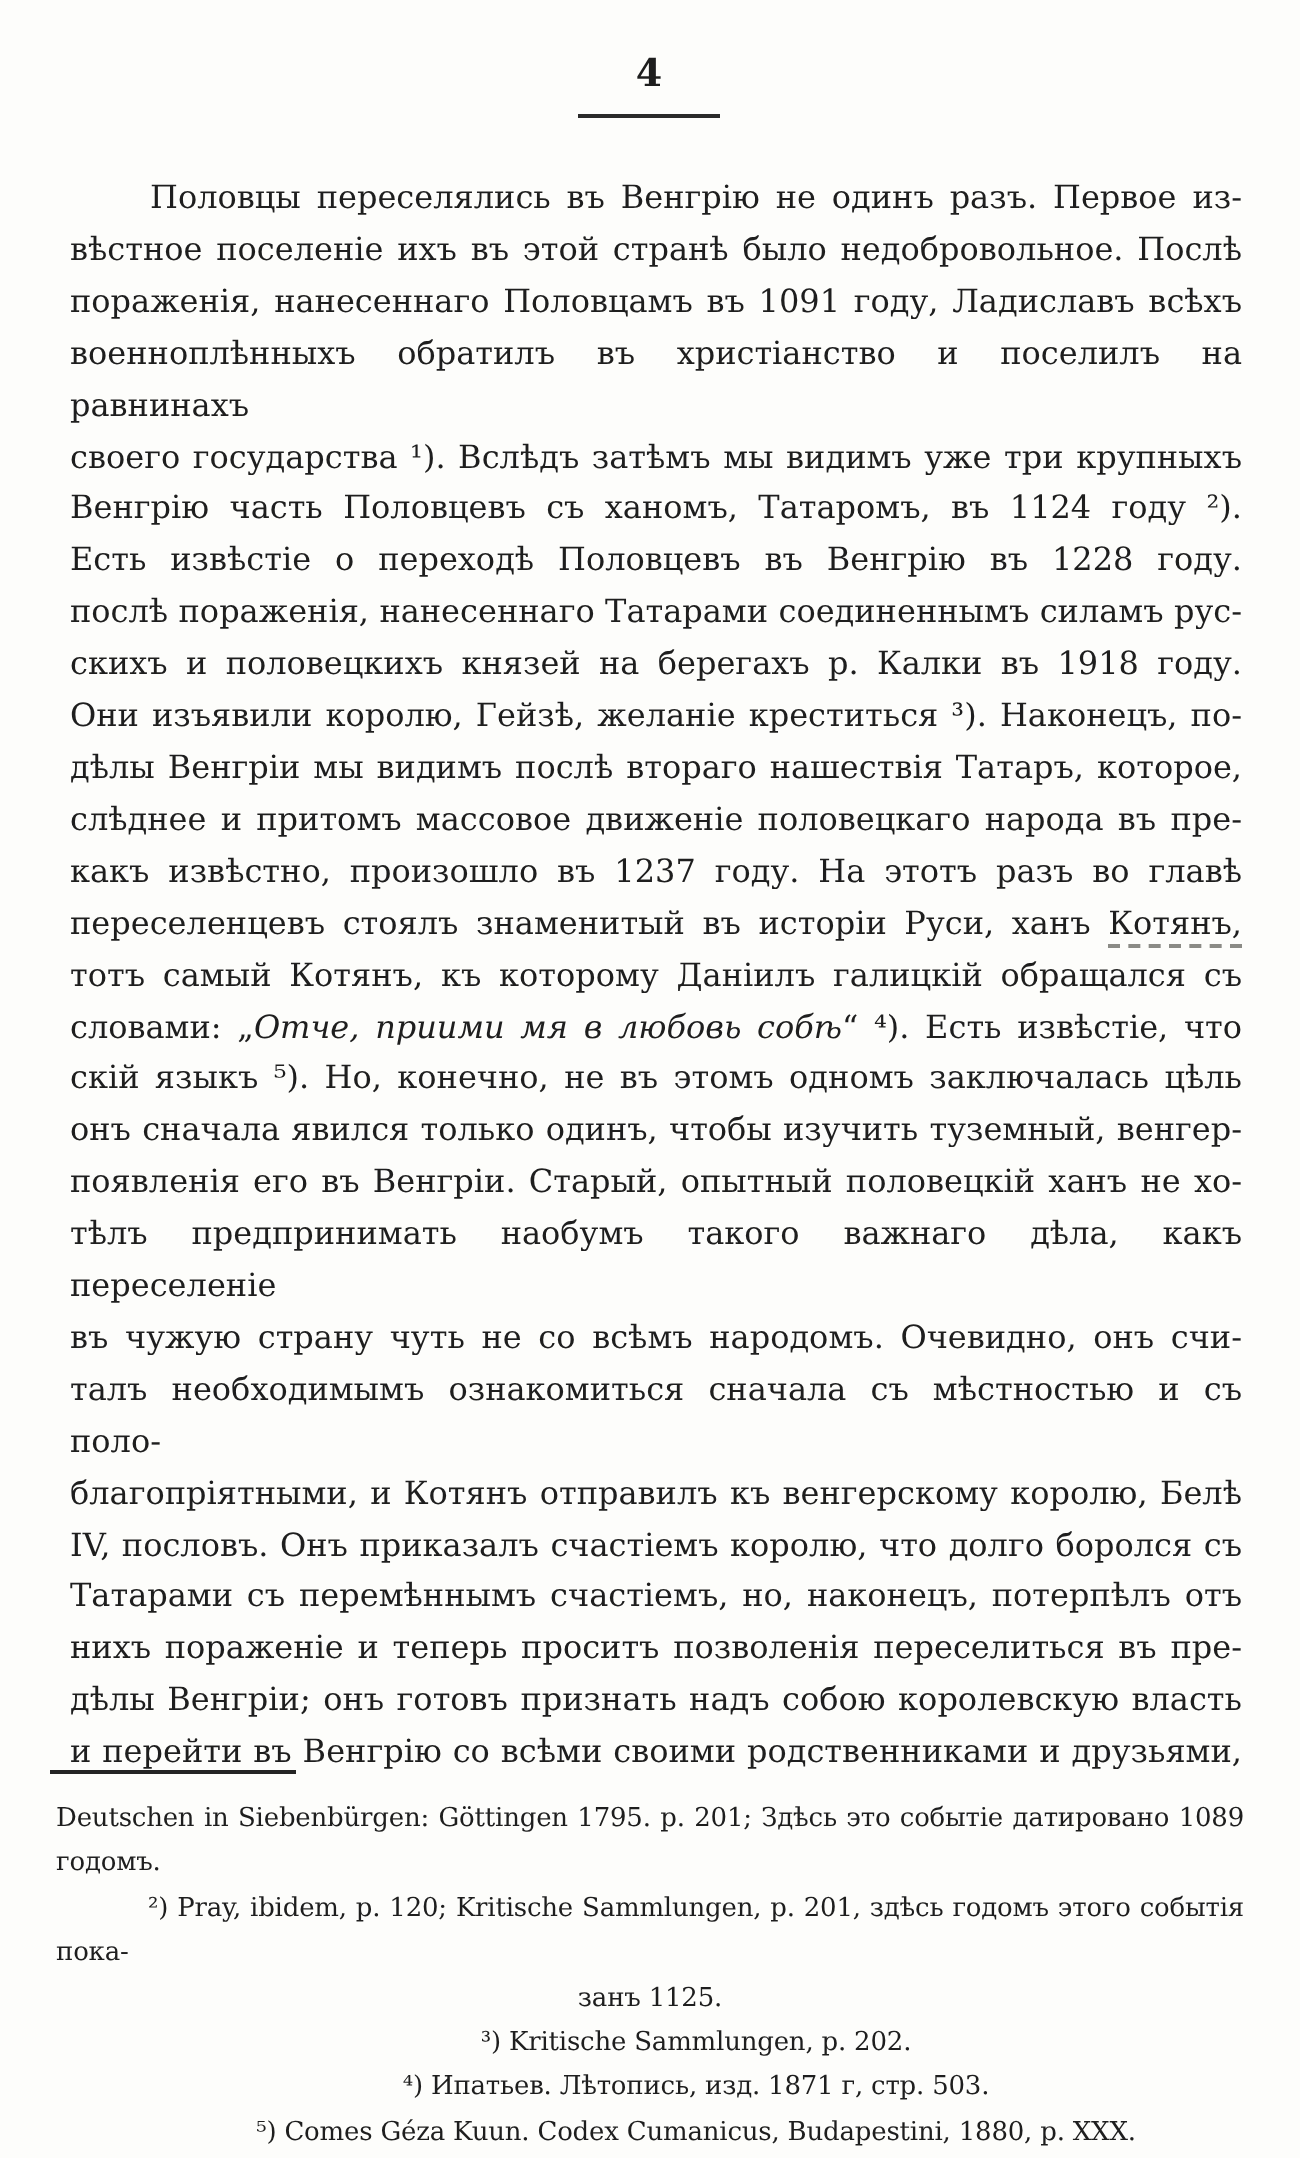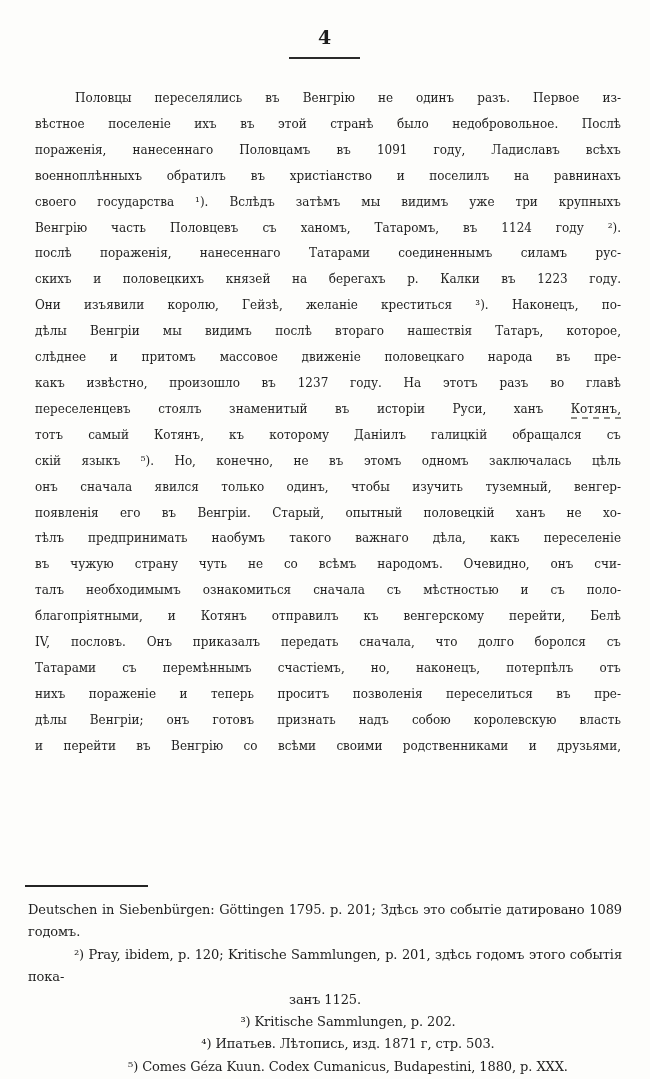--- a/index.html
+++ b/index.html
@@ -28,21 +28,21 @@
     position: absolute;
     top: 57px; left: 289px;
     width: 71px; height: 0;
     border-top: 2px solid #2a2a2a;
   }
   
   #body-text {
     position: absolute;
     top: 86px; left: 35px;
     width: 586px;
-    font-size: 12px;
+    font-size: 16px;
     line-height: 25.9px;
   }
   #body-text .line {
     text-align: justify;
     text-align-last: justify;
   }
   #body-text .line.indent { text-indent: 40px; }
   .italic { font-style: italic; }
   .pencil-mark {
     border-bottom: 2px dashed #8b8b86;
@@ -77,36 +77,38 @@
 <div id="page">
   <div class="pagenum">4</div>
   <div class="pagenum-rule"></div>
   <div id="body-text">
       <div class="line indent"><span>Половцы переселялись въ Венгрію не одинъ разъ. Первое из-</span></div>
       <div class="line"><span>вѣстное поселеніе ихъ въ этой странѣ было недобровольное. Послѣ</span></div>
       <div class="line"><span>пораженія, нанесеннаго Половцамъ въ 1091 году, Ладиславъ всѣхъ</span></div>
       <div class="line"><span>военноплѣнныхъ обратилъ въ христіанство и поселилъ на равнинахъ</span></div>
       <div class="line"><span>своего государства ¹). Вслѣдъ затѣмъ мы видимъ уже три крупныхъ</span></div>
       <div class="line"><span>Венгрію часть Половцевъ съ ханомъ, Татаромъ, въ 1124 году ²).</span></div>
+      <div class="line"><span>Есть извѣстіе о переходѣ Половцевъ въ Венгрію въ 1228 году.</span></div>
       <div class="line"><span>послѣ пораженія, нанесеннаго Татарами соединеннымъ силамъ рус-</span></div>
-      <div class="line"><span>скихъ и половецкихъ князей на берегахъ р. Калки въ 1223 году.</span></div>
+      <div class="line"><span>скихъ и половецкихъ князей на берегахъ р. Калки въ 1918 году.</span></div>
       <div class="line"><span>Они изъявили королю, Гейзѣ, желаніе креститься ³). Наконецъ, по-</span></div>
       <div class="line"><span>дѣлы Венгріи мы видимъ послѣ втораго нашествія Татаръ, которое,</span></div>
       <div class="line"><span>слѣднее и притомъ массовое движеніе половецкаго народа въ пре-</span></div>
       <div class="line"><span>какъ извѣстно, произошло въ 1237 году. На этотъ разъ во главѣ</span></div>
       <div class="line"><span>переселенцевъ стоялъ знаменитый въ исторіи Руси, ханъ </span><span class="pencil-mark">Котянъ,</span></div>
       <div class="line"><span>тотъ самый Котянъ, къ которому Даніилъ галицкій обращался съ</span></div>
+      <div class="line"><span>словами: „</span><span class="italic">Отче, приими мя в любовь собѣ</span><span>“ ⁴). Есть извѣстіе, что</span></div>
       <div class="line"><span>скій языкъ ⁵). Но, конечно, не въ этомъ одномъ заключалась цѣль</span></div>
       <div class="line"><span>онъ сначала явился только одинъ, чтобы изучить туземный, венгер-</span></div>
       <div class="line"><span>появленія его въ Венгріи. Старый, опытный половецкій ханъ не хо-</span></div>
       <div class="line"><span>тѣлъ предпринимать наобумъ такого важнаго дѣла, какъ переселеніе</span></div>
       <div class="line"><span>въ чужую страну чуть не со всѣмъ народомъ. Очевидно, онъ счи-</span></div>
       <div class="line"><span>талъ необходимымъ ознакомиться сначала съ мѣстностью и съ поло-</span></div>
-      <div class="line"><span>благопріятными, и Котянъ отправилъ къ венгерскому перейти, Белѣ</span></div>
-      <div class="line"><span>IV, пословъ. Онъ приказалъ передать сначала, что долго боролся съ</span></div>
+      <div class="line"><span>благопріятными, и Котянъ отправилъ къ венгерскому королю, Белѣ</span></div>
+      <div class="line"><span>IV, пословъ. Онъ приказалъ счастіемъ королю, что долго боролся съ</span></div>
       <div class="line"><span>Татарами съ перемѣннымъ счастіемъ, но, наконецъ, потерпѣлъ отъ</span></div>
       <div class="line"><span>нихъ пораженіе и теперь проситъ позволенія переселиться въ пре-</span></div>
       <div class="line"><span>дѣлы Венгріи; онъ готовъ признать надъ собою королевскую власть</span></div>
       <div class="line"><span>и перейти въ Венгрію со всѣми своими родственниками и друзьями,</span></div>
     </div>
   <div class="footnote-rule"></div>
   <div id="footnotes">
       <div class="fline justify">Deutschen in Siebenbürgen: Göttingen 1795. p. 201; Здѣсь это событіе датировано 1089 годомъ.</div>
       <div class="fline indent justify">²) Pray, ibidem, p. 120; Kritische Sammlungen, p. 201, здѣсь годомъ этого событія пока-</div>
       <div class="fline">занъ 1125.</div>

